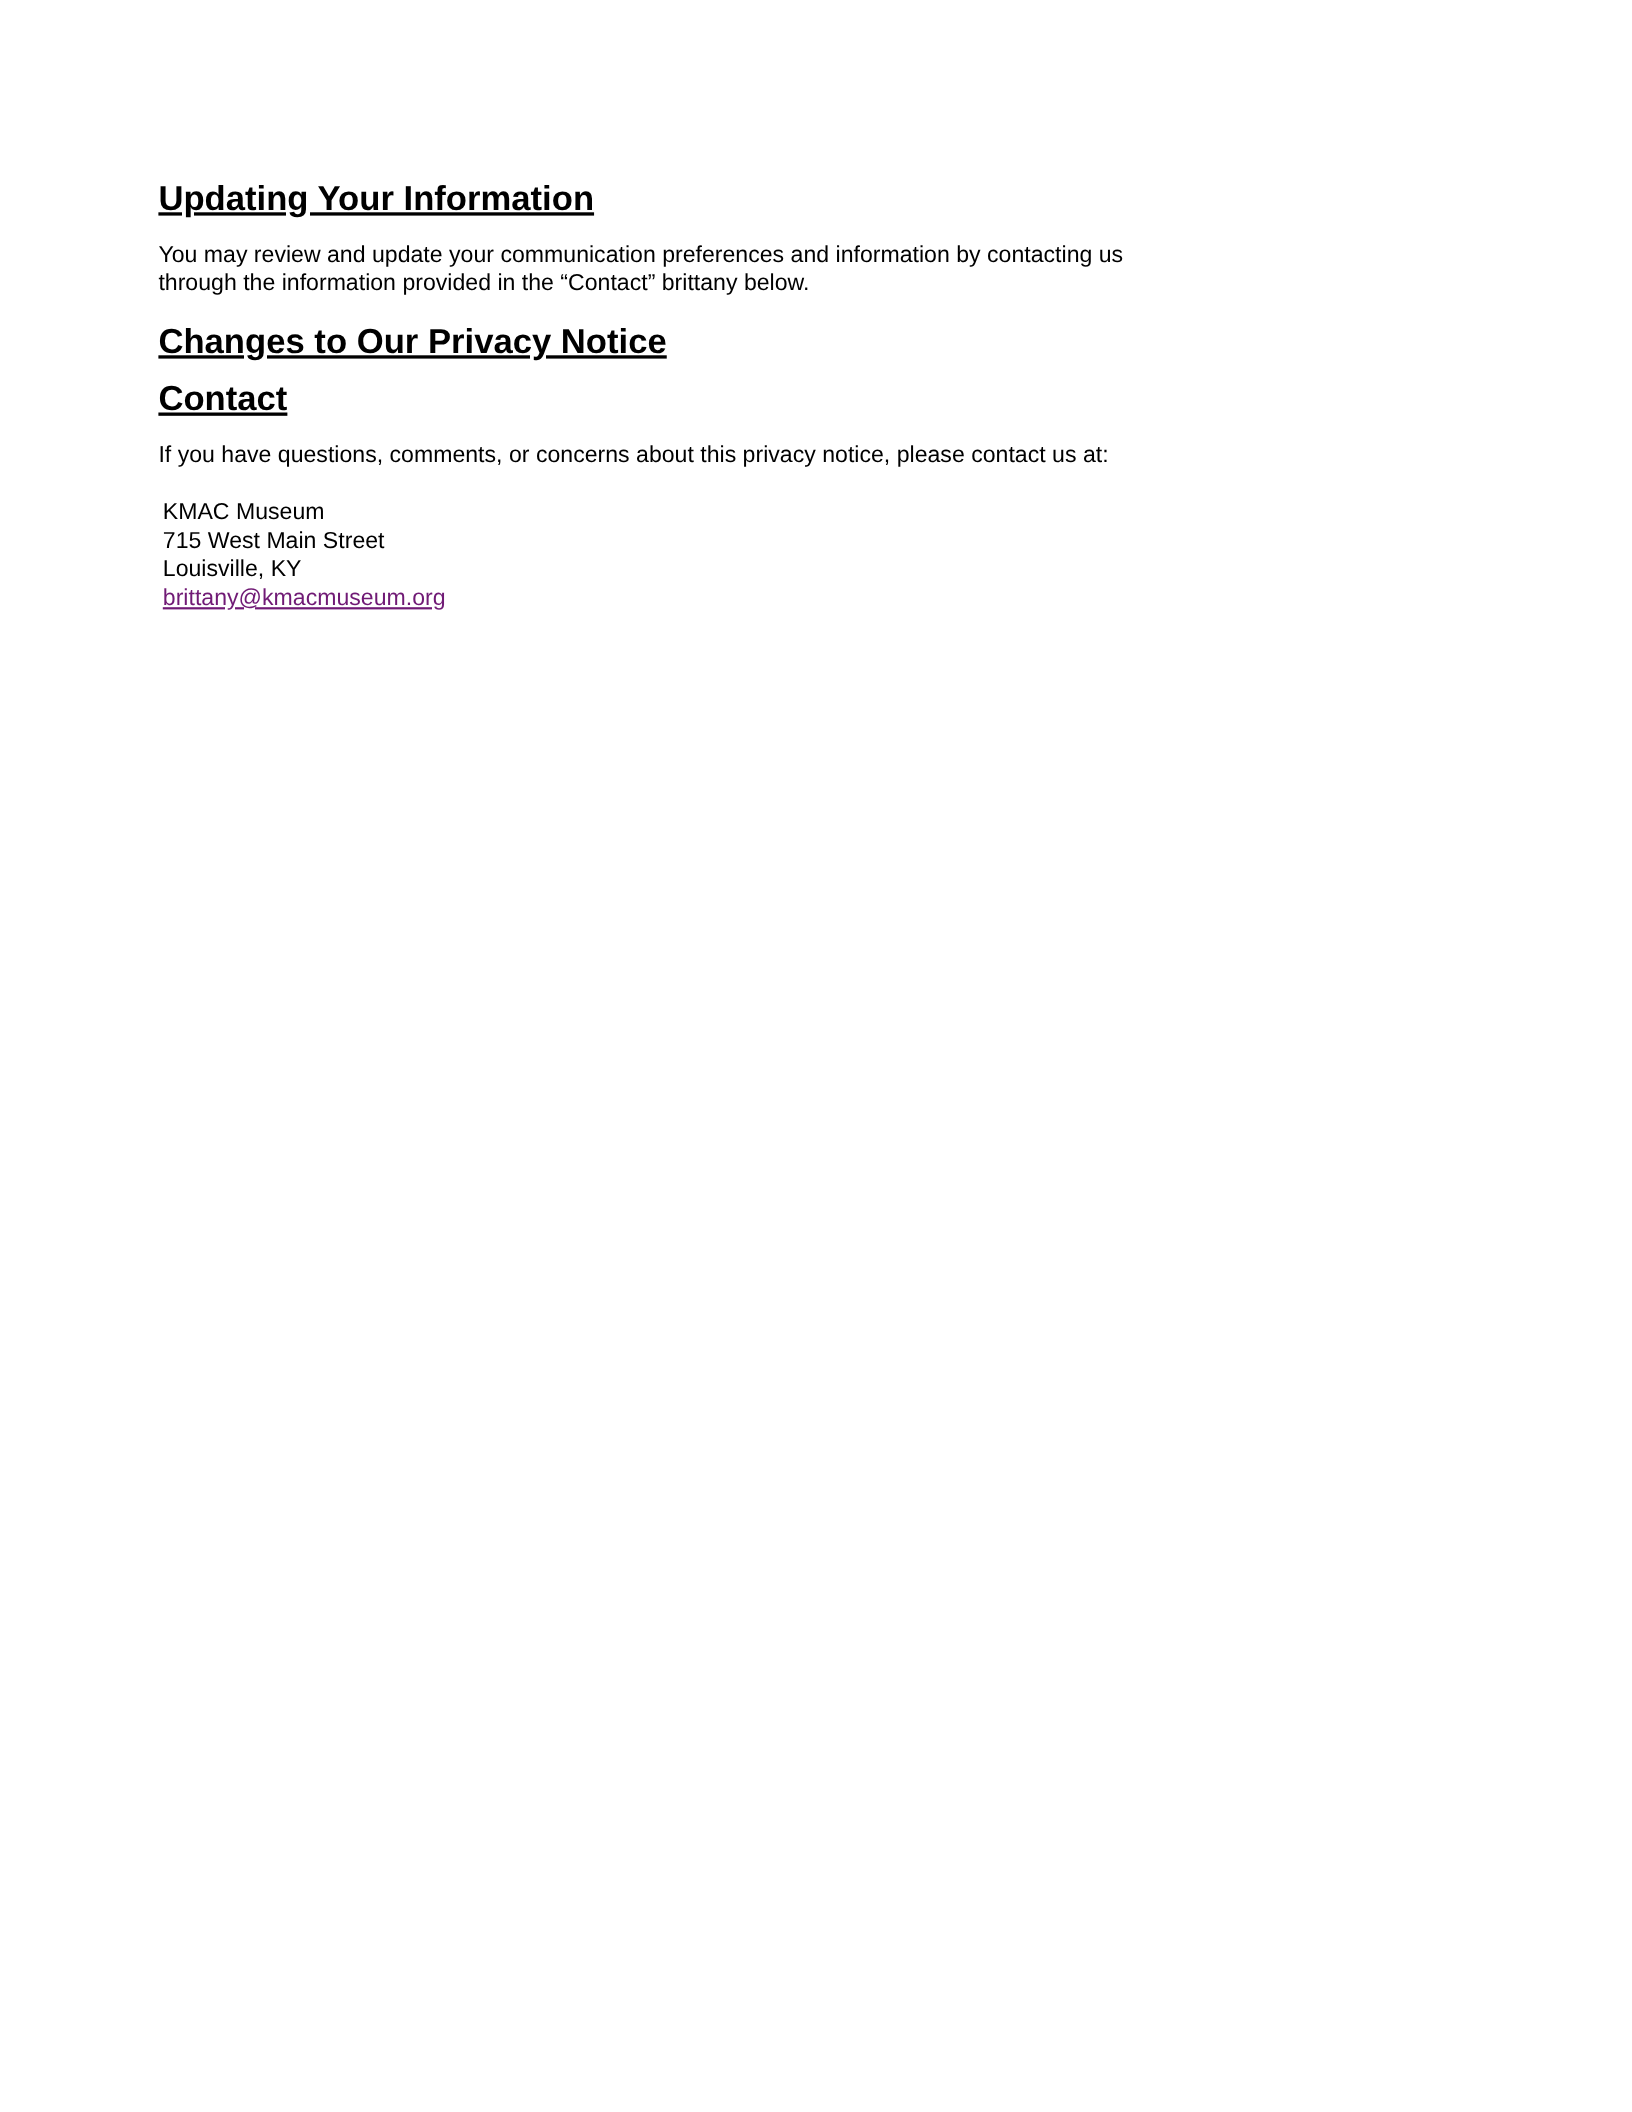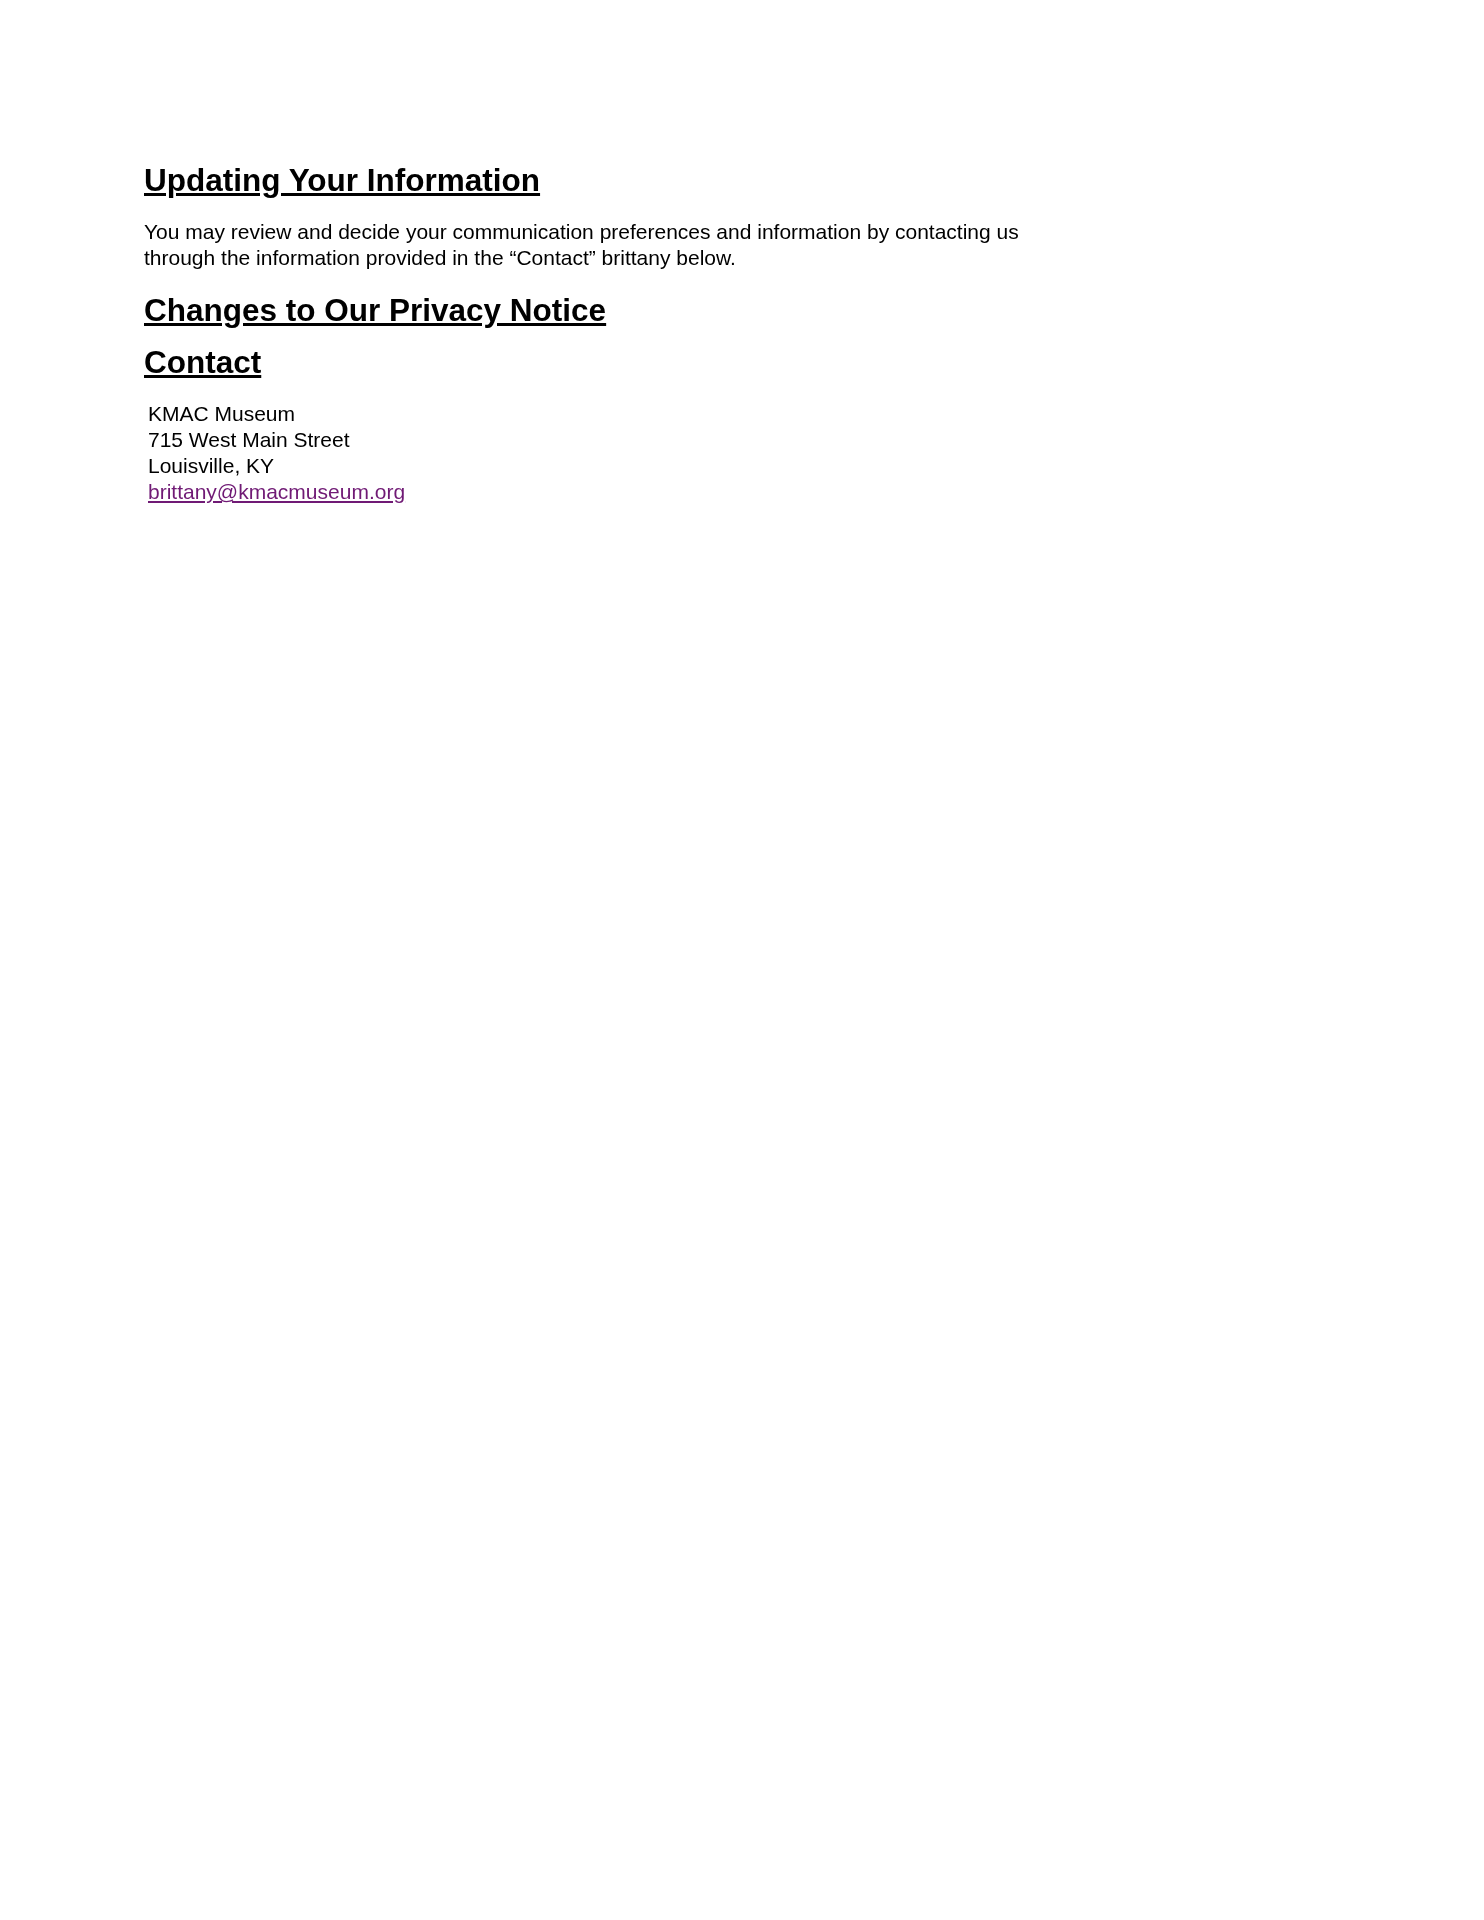--- a/index.html
+++ b/index.html
@@ -49,29 +49,32 @@
   }
 </style>
 </head>
 <body>
 
 <div class="page">
 
   <h2 class="heading">Updating Your Information</h2>
 
   <p class="para">
-    <span class="line">You may review and decide your communication preferences and information by contacting us</span>
+    <span class="line">You may review and update your communication preferences and information by contacting us</span>
     <span class="line">through the information provided in the “Contact” brittany below.</span>
   </p>
 
   <h2 class="heading">Changes to Our Privacy Notice</h2>
 
 
   <h2 class="heading">Contact</h2>
 
+  <p class="para">
+    <span class="line">If you have questions, comments, or concerns about this privacy notice, please contact us at:</span>
+  </p>
 
   <div class="contact-block">
     <span class="line">KMAC Museum</span>
     <span class="line">715 West Main Street</span>
     <span class="line">Louisville, KY</span>
     <span class="line"><a class="email-link">brittany@kmacmuseum.org</a></span>
   </div>
 
 </div>
 

